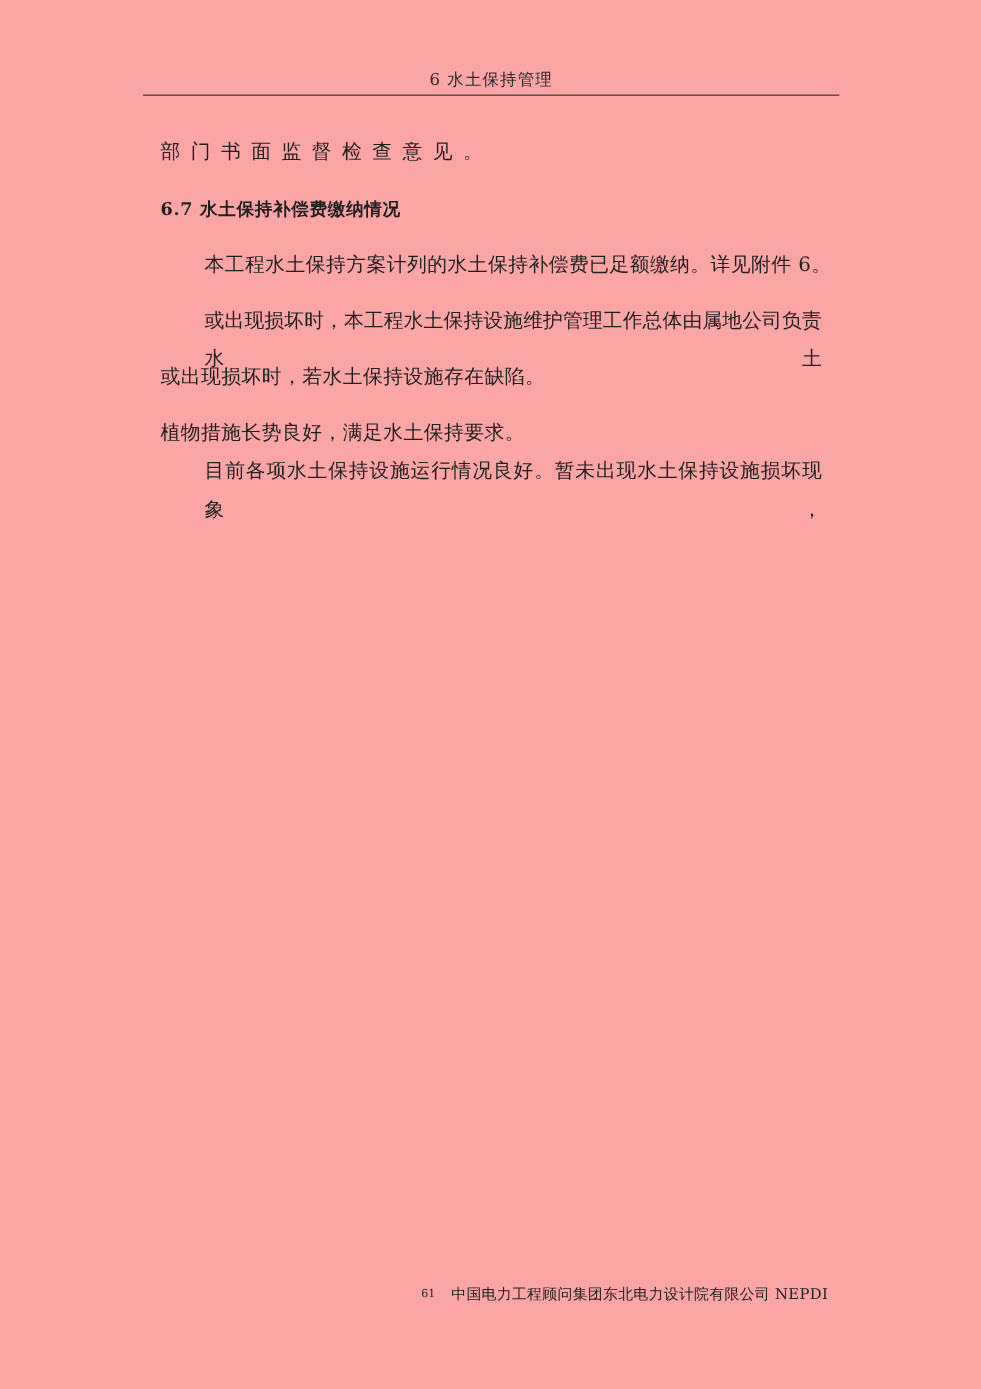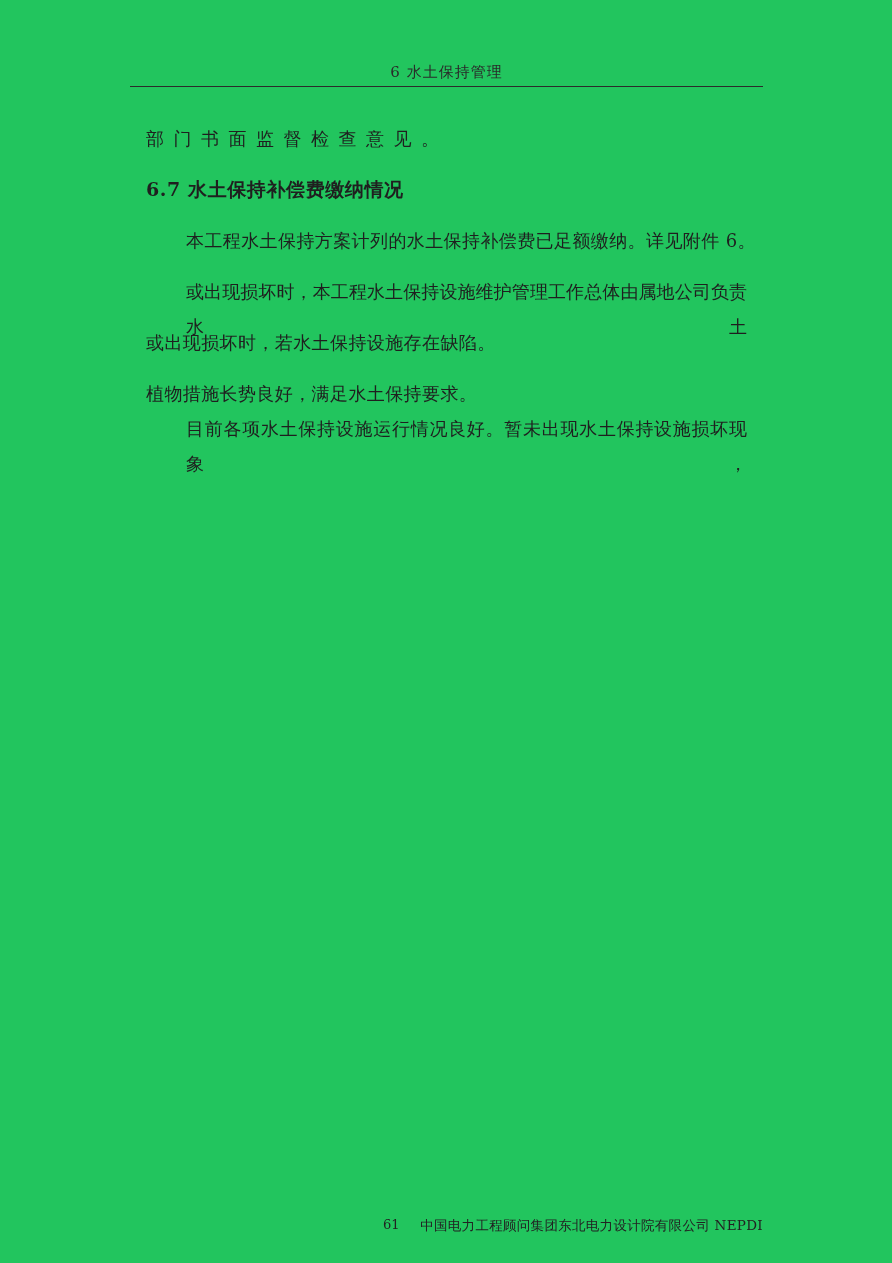--- a/index.html
+++ b/index.html
@@ -1,19 +1,19 @@
 <!DOCTYPE html>
 <html><head>
 <meta charset="utf-8">
 <style>
   html,body{margin:0;padding:0;background:#e8e8e8;}
   .page{
     position:relative;
     width:892px;height:1263px;
-    background:#22c55e;
+    background:#fca5a5;
     margin:0 auto;
     font-family:"DejaVu Serif","Liberation Serif",serif;
     color:#1f1f1f;
     overflow:hidden;
   }
   .page-header{
     position:absolute;
     left:130px;top:62px;width:633px;
     text-align:center;
     font-size:15px;
@@ -24,21 +24,21 @@
     border-bottom:1.5px solid #2b2b2b;
   }
   .doc-body{
     position:absolute;
     left:130px;top:105px;width:633px;
     font-size:18px;
   }
   .block{margin:16px;}
   .heading{
     font-weight:bold;
-    font-size:19px;
+    font-size:16px;
     letter-spacing:0.6px;
     height:35px;line-height:35px;
     white-space:nowrap;
   }
   .line{
     height:35px;line-height:35px;
   }
   .line.natural{
     letter-spacing:0.4px;
     white-space:nowrap;
@@ -47,32 +47,31 @@
     letter-spacing:9.5px;
     white-space:nowrap;
   }
   .line.justify{
     text-align:justify;
     text-align-last:justify;
   }
   .line.indent{padding-left:40px;}
   .footer-num{
     position:absolute;
-    left:383px;top:1215px;
-    font-size:13px;line-height:20px;
+    left:383px;top:1167px;
+    font-size:10px;line-height:20px;
     color:#222;
   }
   .footer-company{
     position:absolute;
-    right:129px;top:1167px;
+    right:139px;top:1167px;
     font-size:13.5px;line-height:20px;
     letter-spacing:0.3px;
     color:#222;
     white-space:nowrap;
-    margin-top:48px;
   }
 </style>
 </head>
 <body>
 
 <div class="page">
 
   <div class="page-header">6 水土保持管理</div>
 
   <div class="doc-body">

